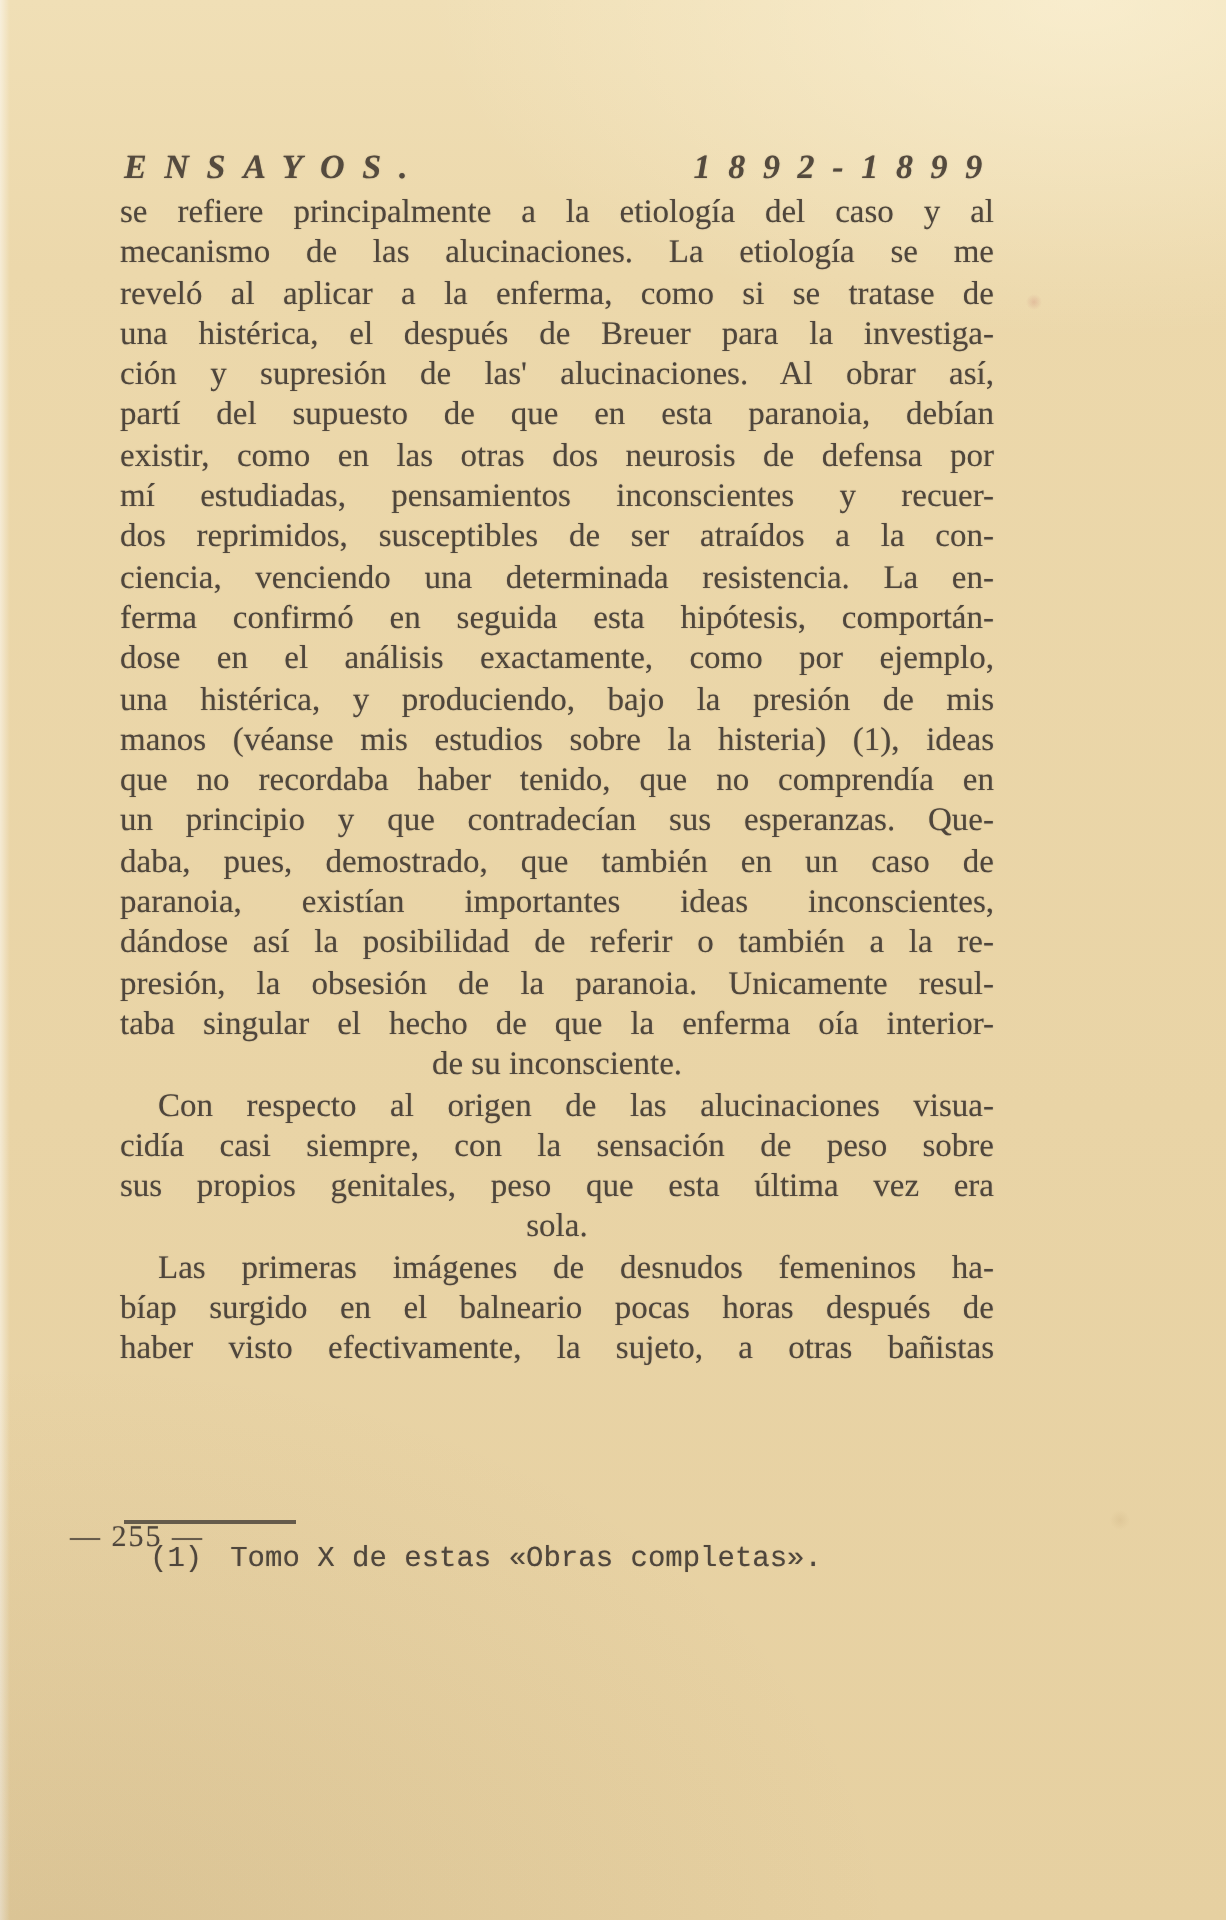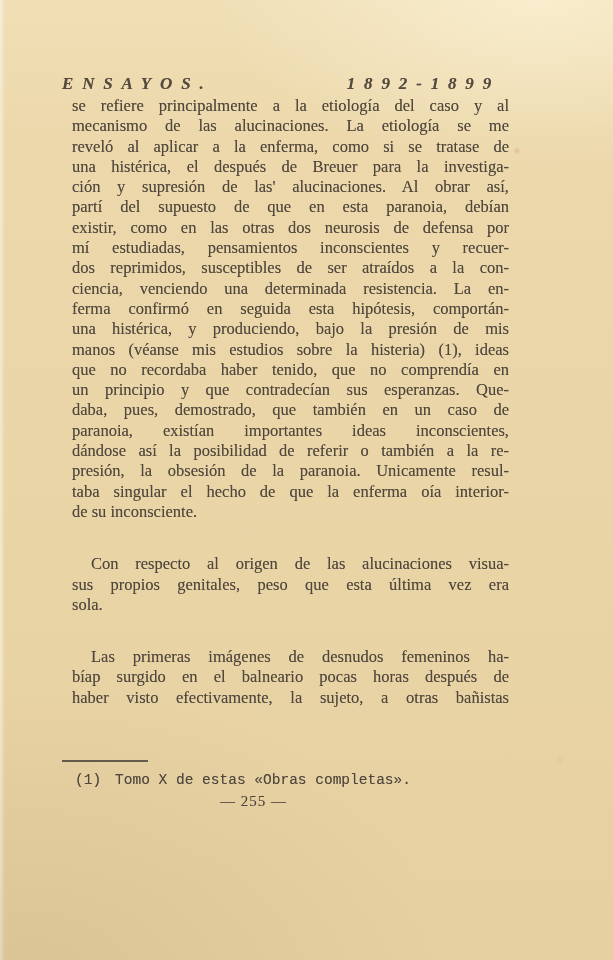--- a/index.html
+++ b/index.html
@@ -39,38 +39,37 @@
     color: #544a3e;
     text-shadow: 0 0 0.6px rgba(84,74,62,0.55);
     white-space: nowrap;
     margin-top: 16px;
   }
 
   
   .body-text {
     position: absolute;
     top: 96px;
-    left: 72px;
+    left: 60px;
     width: 437px;
     font-size: 16.5px;
     line-height: 20.3px;
     text-shadow: 0 0 0.6px rgba(79,70,60,0.45);
   }
   .line {
     height: 20.3px;
     white-space: normal;
-    text-align: left;
+    text-align: center;
   }
   .line.just {
     text-align: justify;
     text-align-last: justify;
   }
   .line.indent {
     text-indent: 19px;
-    margin-top: 32px;
   }
 
   
   .footnote-rule {
     position: absolute;
     top: 760px;
     left: 62px;
     width: 86px;
     height: 2px;
     background: rgba(79,70,60,0.85);
@@ -87,24 +86,24 @@
     text-shadow: 0 0 0.5px rgba(79,70,60,0.45);
     font-family: Liberation Mono, monospace;
   }
   .fn-marker {
     margin-right: 14px;
   }
 
   
   .page-number {
     position: absolute;
-    top: 793px;
+    top: 761px;
     left: 35px;
     width: 437px;
-    text-align: center;
+    text-align: left;
     font-size: 15px;
     letter-spacing: 1px;
     text-shadow: 0 0 0.5px rgba(79,70,60,0.45);
   }
 </style>
 </head>
 <body>
 
 <div class="page">
 
@@ -119,33 +118,35 @@
         <div class="line just">mecanismo de las alucinaciones. La etiología se me</div>
         <div class="line just">reveló al aplicar a la enferma, como si se tratase de</div>
         <div class="line just">una histérica, el después de Breuer para la investiga-</div>
         <div class="line just">ción y supresión de las' alucinaciones. Al obrar así,</div>
         <div class="line just">partí del supuesto de que en esta paranoia, debían</div>
         <div class="line just">existir, como en las otras dos neurosis de defensa por</div>
         <div class="line just">mí estudiadas, pensamientos inconscientes y recuer-</div>
         <div class="line just">dos reprimidos, susceptibles de ser atraídos a la con-</div>
         <div class="line just">ciencia, venciendo una determinada resistencia. La en-</div>
         <div class="line just">ferma confirmó en seguida esta hipótesis, comportán-</div>
+        <div class="line just">dose en el análisis exactamente, como por ejemplo,</div>
         <div class="line just">una histérica, y produciendo, bajo la presión de mis</div>
         <div class="line just">manos (véanse mis estudios sobre la histeria) (1), ideas</div>
         <div class="line just">que no recordaba haber tenido, que no comprendía en</div>
         <div class="line just">un principio y que contradecían sus esperanzas. Que-</div>
         <div class="line just">daba, pues, demostrado, que también en un caso de</div>
         <div class="line just">paranoia, existían importantes ideas inconscientes,</div>
         <div class="line just">dándose así la posibilidad de referir o también a la re-</div>
         <div class="line just">presión, la obsesión de la paranoia. Unicamente resul-</div>
         <div class="line just">taba singular el hecho de que la enferma oía interior-</div>
         <div class="line">de su inconsciente.</div>
       </div>
       <div>
         <div class="line just indent">Con respecto al origen de las alucinaciones visua-</div>
+        <div class="line just">cidía casi siempre, con la sensación de peso sobre</div>
         <div class="line just">sus propios genitales, peso que esta última vez era</div>
         <div class="line">sola.</div>
       </div>
       <div>
         <div class="line just indent">Las primeras imágenes de desnudos femeninos ha-</div>
         <div class="line just">bíap surgido en el balneario pocas horas después de</div>
         <div class="line just">haber visto efectivamente, la sujeto, a otras bañistas</div>
       </div>
     </div>
 

